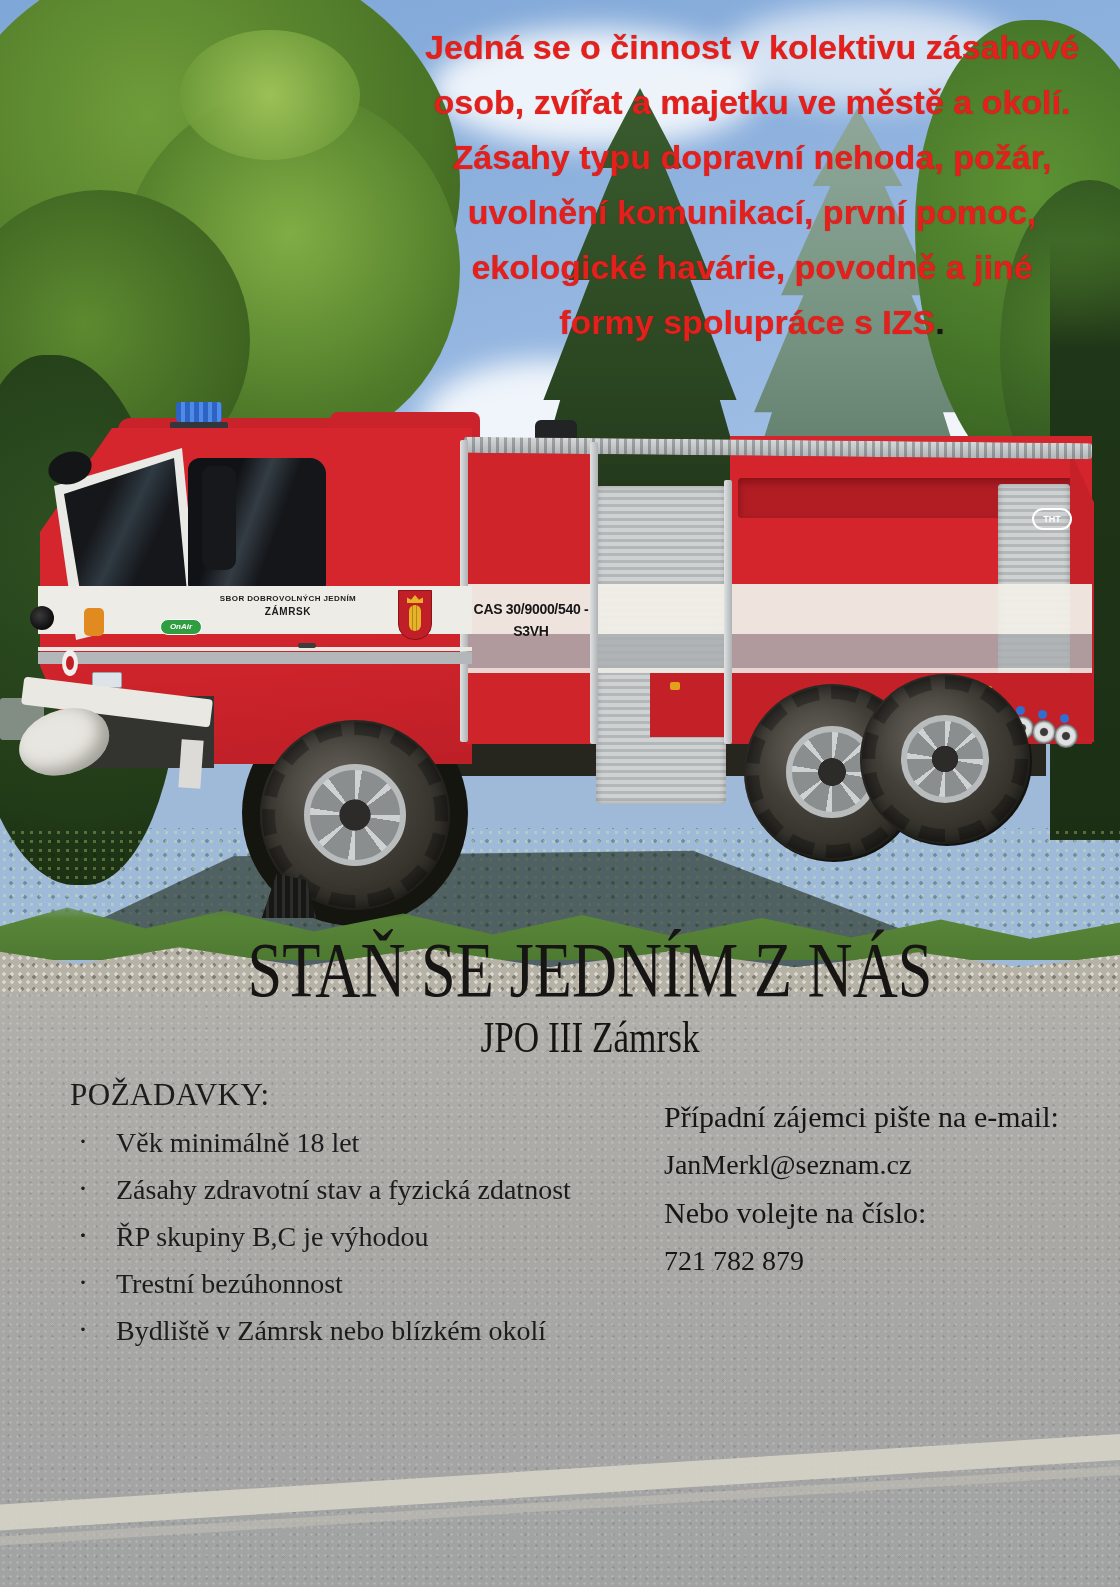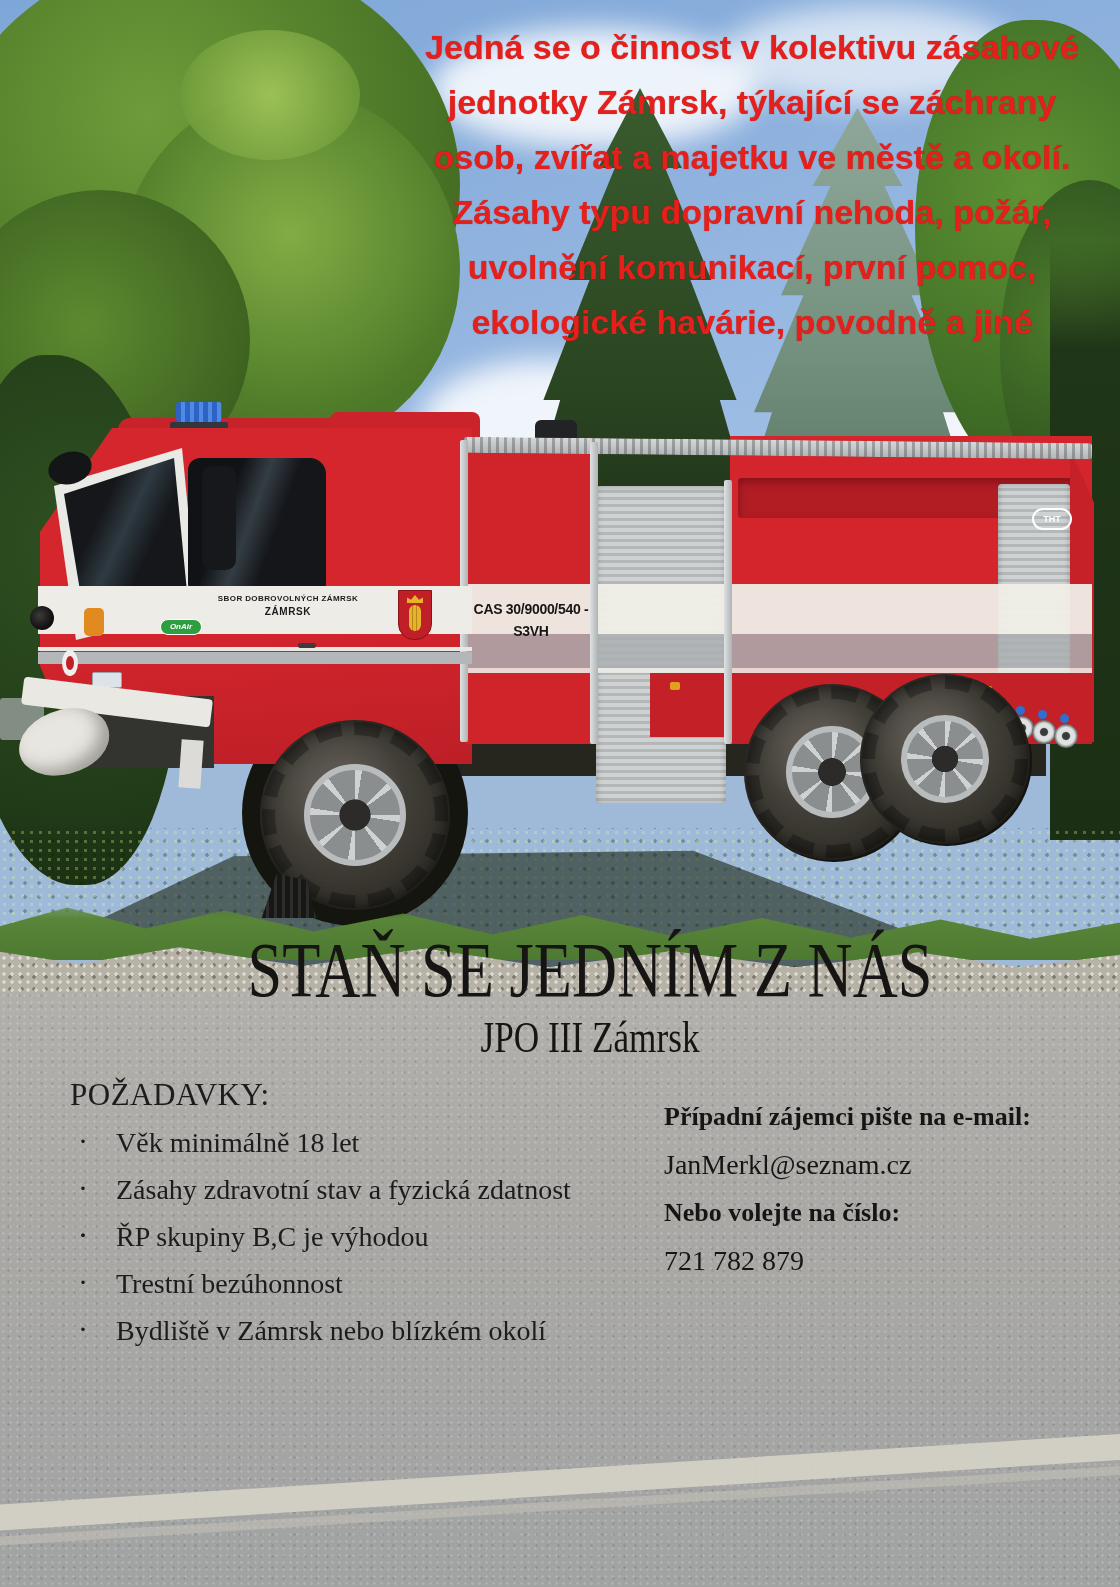--- a/index.html
+++ b/index.html
@@ -179,21 +179,21 @@
   .headline{left:60px;top:928px;width:1060px;text-align:center;color:#161514;
        transform:scaleX(.80);transform-origin:50% 0;}
   .headline .title{font-size:78px;line-height:84px;letter-spacing:0px;white-space:nowrap;}
   .headline .subtitle{font-size:44px;line-height:48px;margin-top:2px;}
   .reqs{left:70px;top:1076px;width:560px;color:#1c1c1c;}
   .reqs .heading{font-size:31px;line-height:38px;margin-bottom:14px;letter-spacing:.5px;}
   .reqs ul{list-style:none;margin:0;padding:0;}
   .reqs li{position:relative;padding-left:46px;font-size:28px;line-height:30px;margin-bottom:17px;white-space:nowrap;}
   .reqs .bullet{position:absolute;left:8px;top:-2px;font-size:30px;}
   .contact{left:664px;top:1100px;width:440px;color:#151515;}
-  .contact .lbl{font-weight:bold;font-size:26px;line-height:34px;margin-bottom:14px;white-space:nowrap;}
+  .contact .lbl{font-weight:normal;font-size:30px;line-height:34px;margin-bottom:14px;white-space:nowrap;}
   .contact .val{font-size:28px;line-height:34px;margin-bottom:14px;white-space:nowrap;}
 </style>
 </head>
 <body>
 
 <div class="stage">
 
   <div class="abs sky"></div>
   <div class="abs cloud c1"></div>
   <div class="abs cloud c2"></div>
@@ -245,21 +245,21 @@
     <div class="abs bandWhite"></div>
     <div class="abs bandSilver"></div>
     <div class="abs bandLine"></div>
     <div class="abs skirt"></div>
     <div class="abs pillar pilA"></div>
     <div class="abs pillar pilB"></div>
     <div class="abs pillar pilC"></div>
 
     <div class="abs cabStripe"></div>
     <div class="abs unitName">
-      <div class="l1">SBOR DOBROVOLNÝCH ZÁMRSK</div>
+      <div class="l1">SBOR DOBROVOLNÝCH JEDNÍM</div>
       <div class="l2">ZÁMRSK</div>
     </div>
     <div class="abs onair">OnAir</div>
     <div class="abs crest">
       <div class="abs crown"></div>
       <div class="abs sheaf"></div>
     </div>
     <div class="abs whiteLine"></div>
     <div class="abs greyTrim"></div>
     <div class="abs handle"></div>
@@ -304,25 +304,25 @@
   </div>
 
   <div class="abs grassFront"></div>
   <div class="abs road"></div>
   <div class="abs gravel"></div>
   <div class="abs curb"></div>
   <div class="abs curb2"></div>
 
   <div class="abs intro">
     <div class="line">Jedná se o činnost v kolektivu zásahové</div>
-    <div class="line">jednotky Zámrsk, týkající se záchrany</div>
     <div class="line">osob, zvířat a majetku ve městě a okolí.</div>
     <div class="line">Zásahy typu dopravní nehoda, požár,</div>
     <div class="line">uvolnění komunikací, první pomoc,</div>
     <div class="line">ekologické havárie, povodně a jiné</div>
+    <div class="line"><span>formy spolupráce s IZS</span><span class="period">.</span></div>
   </div>
 
   <div class="abs headline">
     <div class="title">STAŇ SE JEDNÍM Z NÁS</div>
     <div class="subtitle">JPO III Zámrsk</div>
   </div>
 
   <div class="abs reqs">
     <div class="heading">POŽADAVKY:</div>
     <ul>

